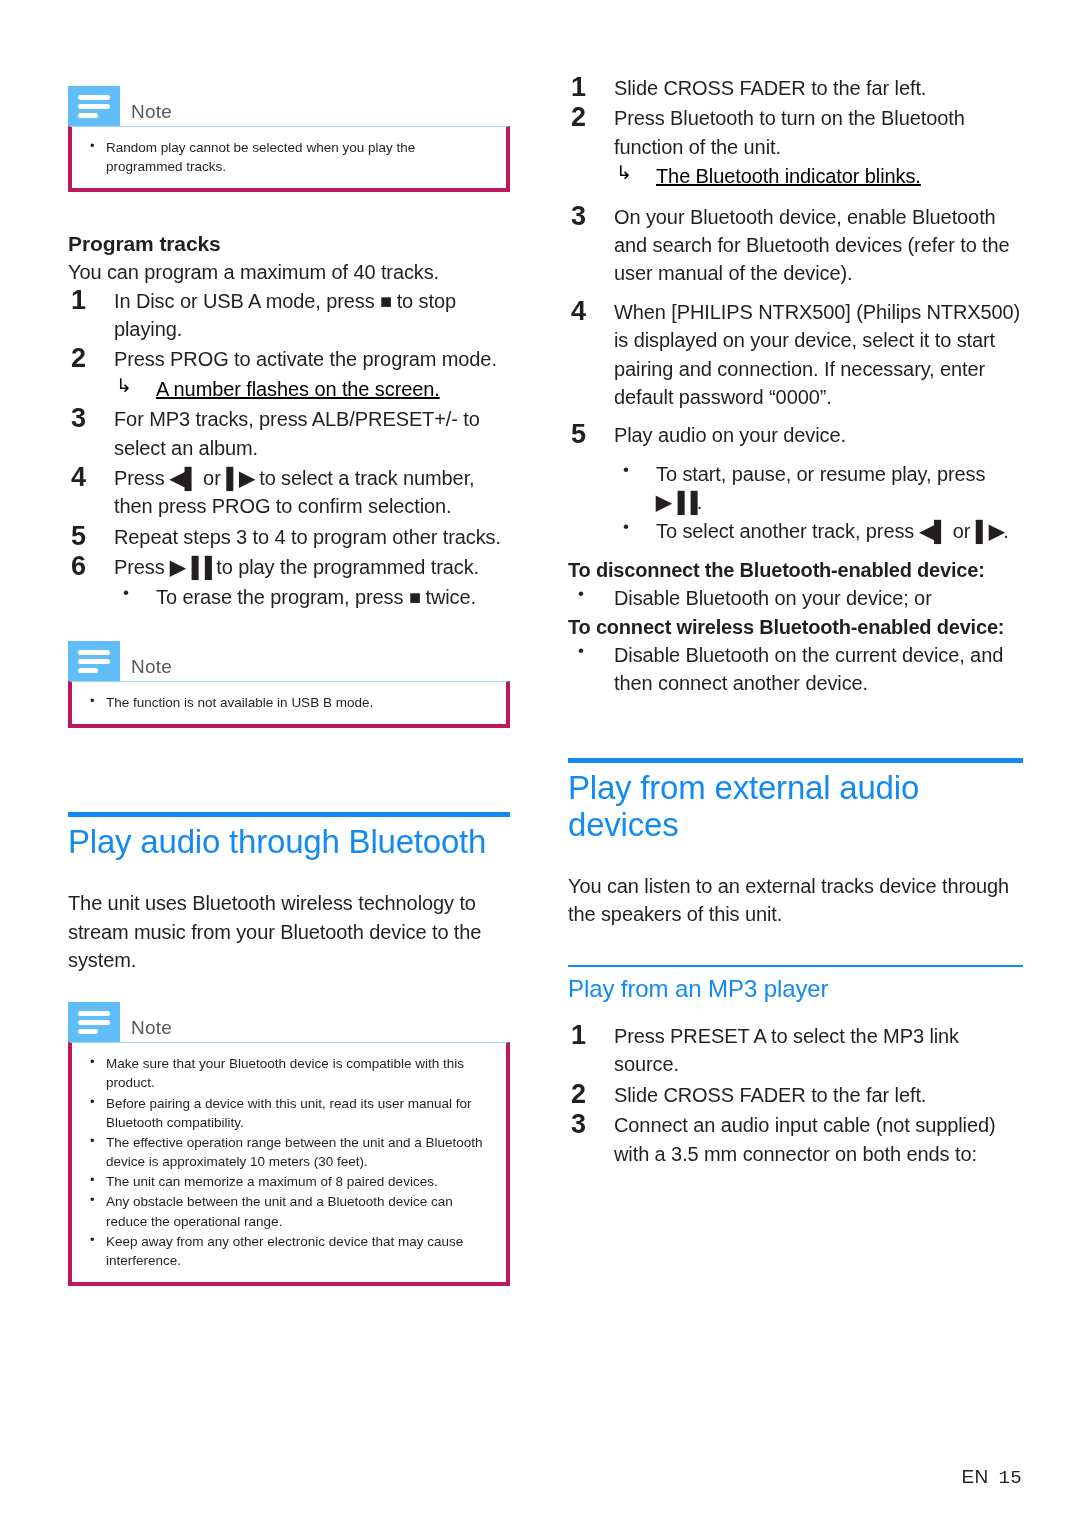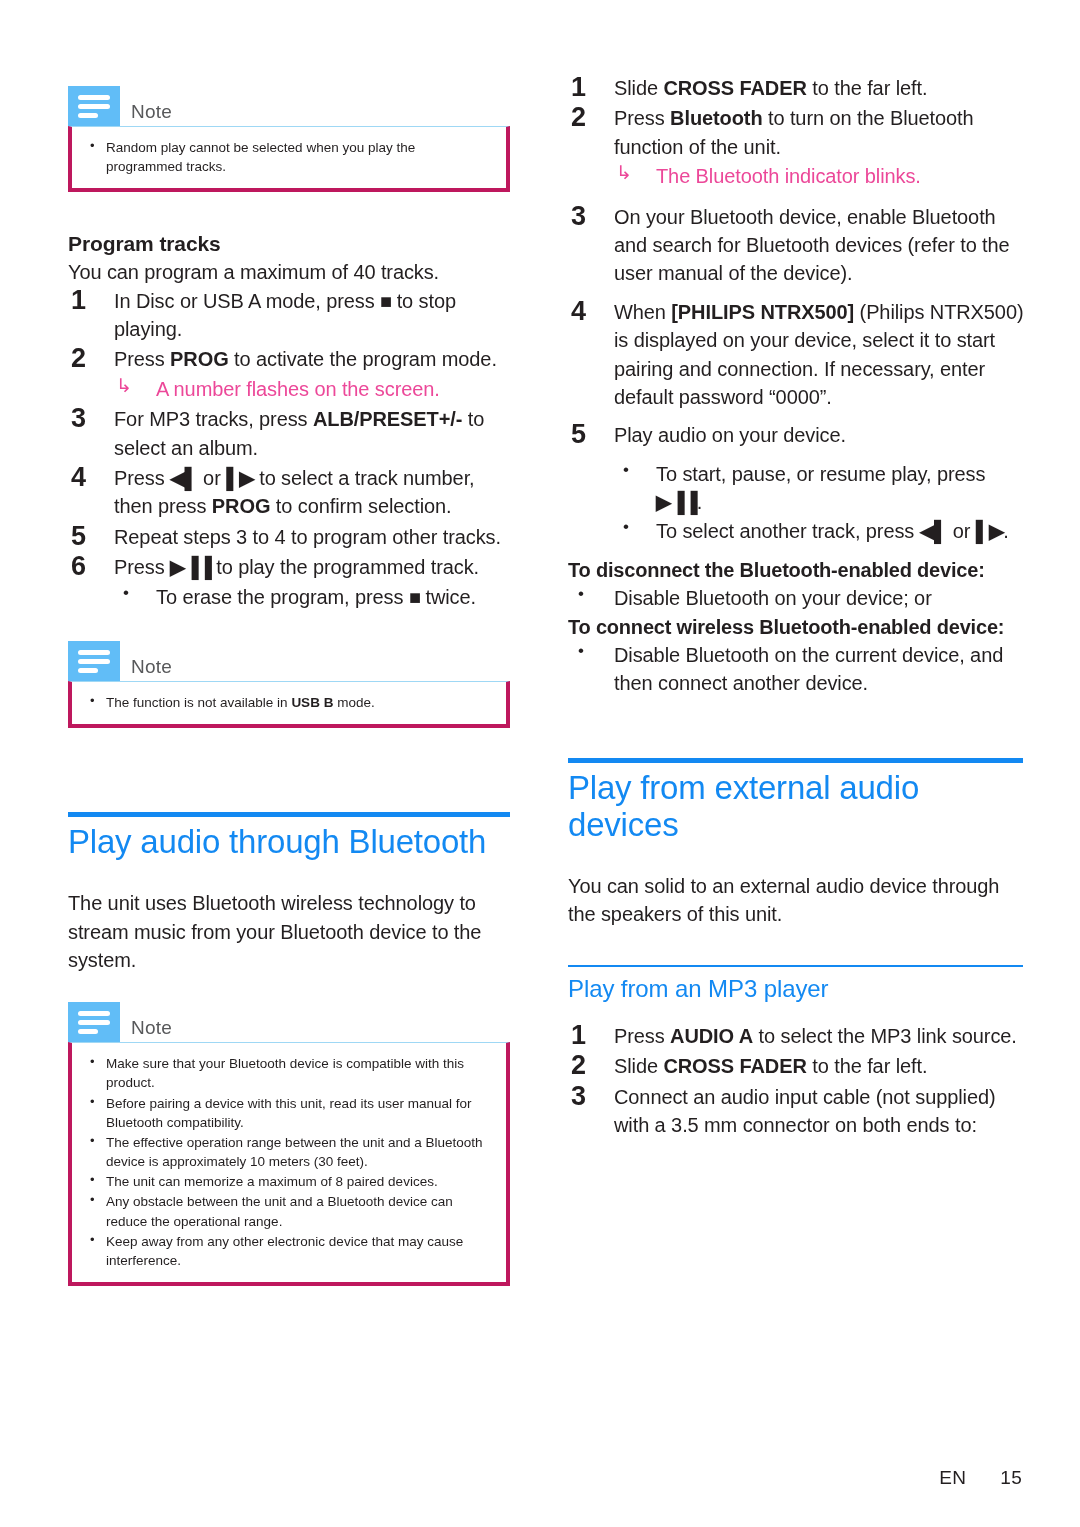--- a/index.html
+++ b/index.html
@@ -170,25 +170,26 @@
     font-size: 20px;
     line-height: 1.42;
     color: #231f20;
     letter-spacing: -0.1px;
   }
 
   
   .res {
     font-size: 20px;
     line-height: 1.42;
-    color: #ec4899;
+    color: #000000;
     position: relative;
     padding-left: 42px;
     margin-top: 1px;
     letter-spacing: -0.1px;
+    text-decoration: underline;
   }
   .res::before {
     content: "\21B3";
     position: absolute;
     left: 2px;
     top: -2px;
     font-size: 19px;
   }
   .subbul {
     font-size: 20px;
@@ -218,35 +219,35 @@
     letter-spacing: -0.1px;
   }
   .bul::before {
     content: "\2022";
     position: absolute;
     left: 10px;
     top: -2px;
     font-size: 17px;
   }
 
-  b, .b { font-weight: bold; }
+  b, .b { font-weight: normal; }
 
   
   .g { font-weight: bold; letter-spacing: -1px; }
 
   
   .footer {
     position: absolute;
     right: 58px;
     bottom: 38px;
     font-size: 19px;
     color: #231f20;
     letter-spacing: .3px;
   }
-  .footer .num { margin-left: 34px; }
+  .footer .num { margin-left: 10px; font-family: Liberation Mono, monospace; }
 
   .sp-8  { height: 8px; }
   .sp-20 { height: 20px; }
   .sp-28 { height: 28px; }
   .sp-40 { height: 40px; }
   .sp-56 { height: 56px; }
 </style>
 </head>
 <body>
 
@@ -387,35 +388,35 @@
     <div class="sp-40"></div>
     <div class="sp-20"></div>
 
     <div class="h1-wrap">
       <div class="h1-rule" style="width:455px;"></div>
       <h1 class="h1">Play from external audio devices</h1>
     </div>
 
     <div class="sp-28"></div>
 
-    <p class="para">You can solid to an external audio device through the speakers of this unit.</p>
+    <p class="para">You can listen to an external tracks device through the speakers of this unit.</p>
 
     <div class="sp-28"></div>
     <div class="sp-8"></div>
 
     <div>
       <div class="h2-rule"></div>
       <h2 class="h2">Play from an MP3 player</h2>
     </div>
 
     <div class="sp-20"></div>
 
     <ol class="steps">
       <li>
-        <span class="txt"><span>Press </span><b>AUDIO A</b><span> to select the MP3 link source.</span></span>
+        <span class="txt"><span>Press </span><b>PRESET A</b><span> to select the MP3 link source.</span></span>
       </li>
       <li>
         <span class="txt"><span>Slide </span><b>CROSS FADER</b><span> to the far left.</span></span>
       </li>
       <li>
         <span class="txt">Connect an audio input cable (not supplied) with a 3.5 mm connector on both ends to:</span>
       </li>
     </ol>
 
   </div>

